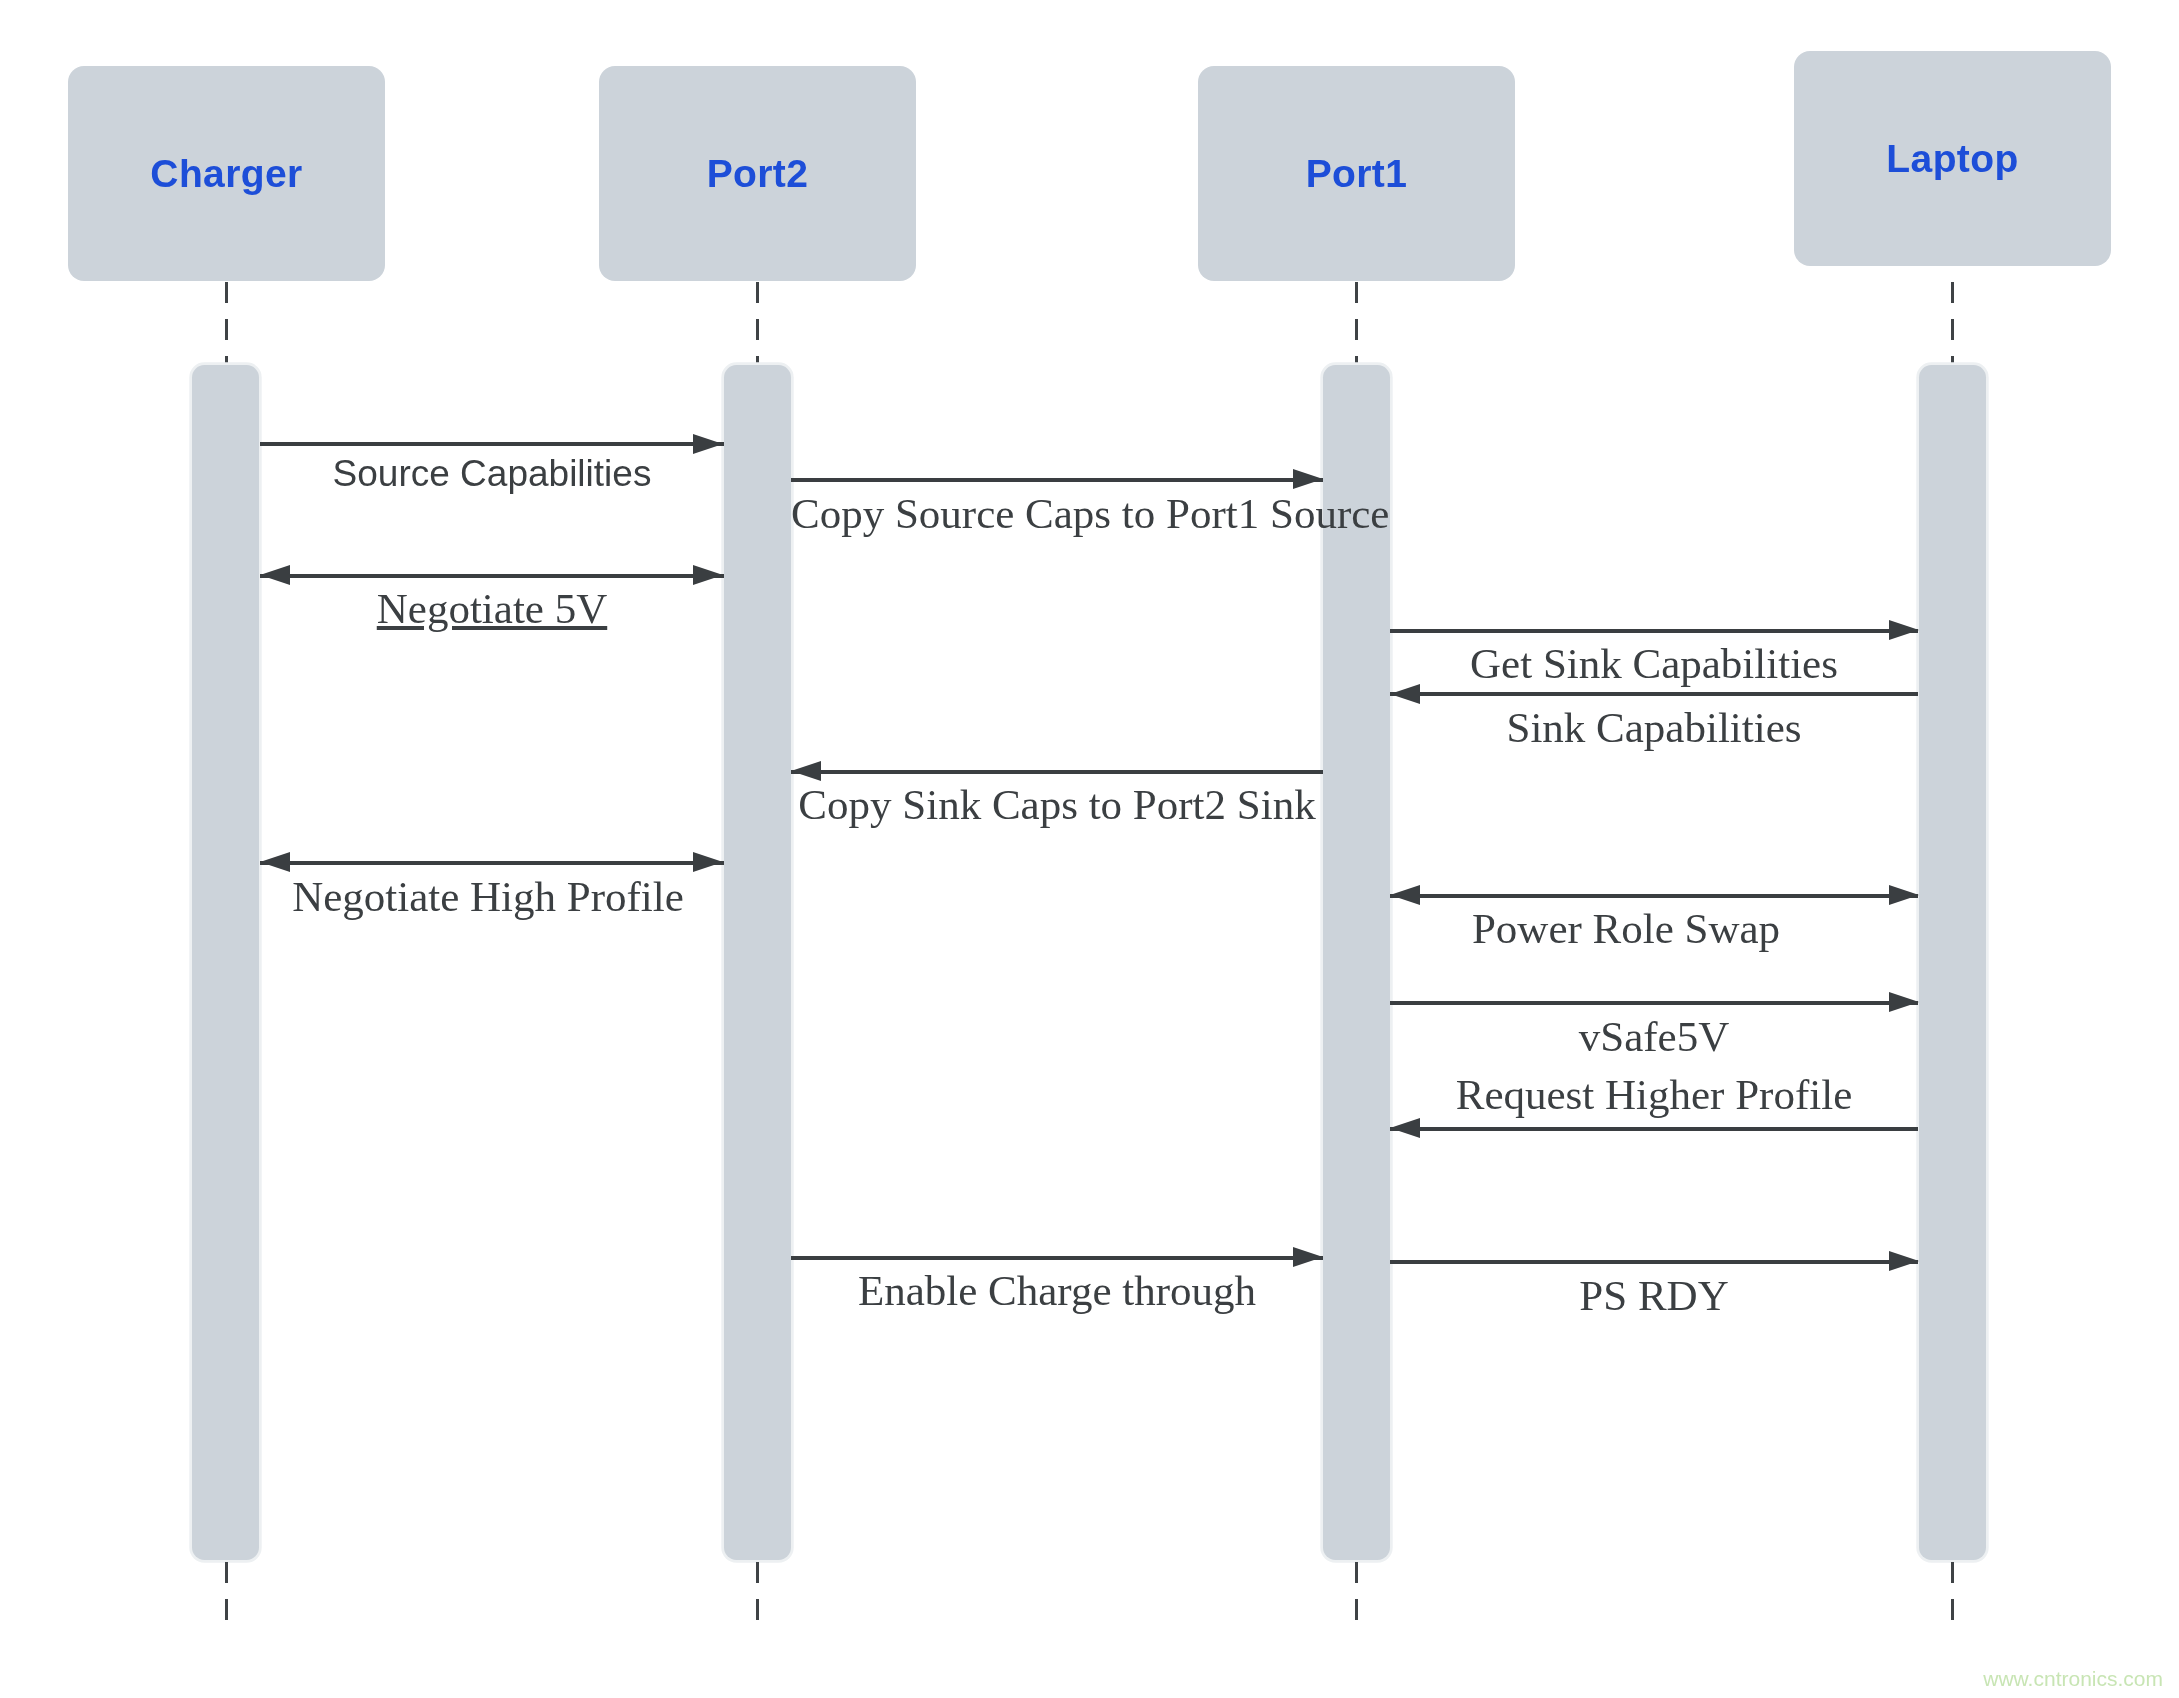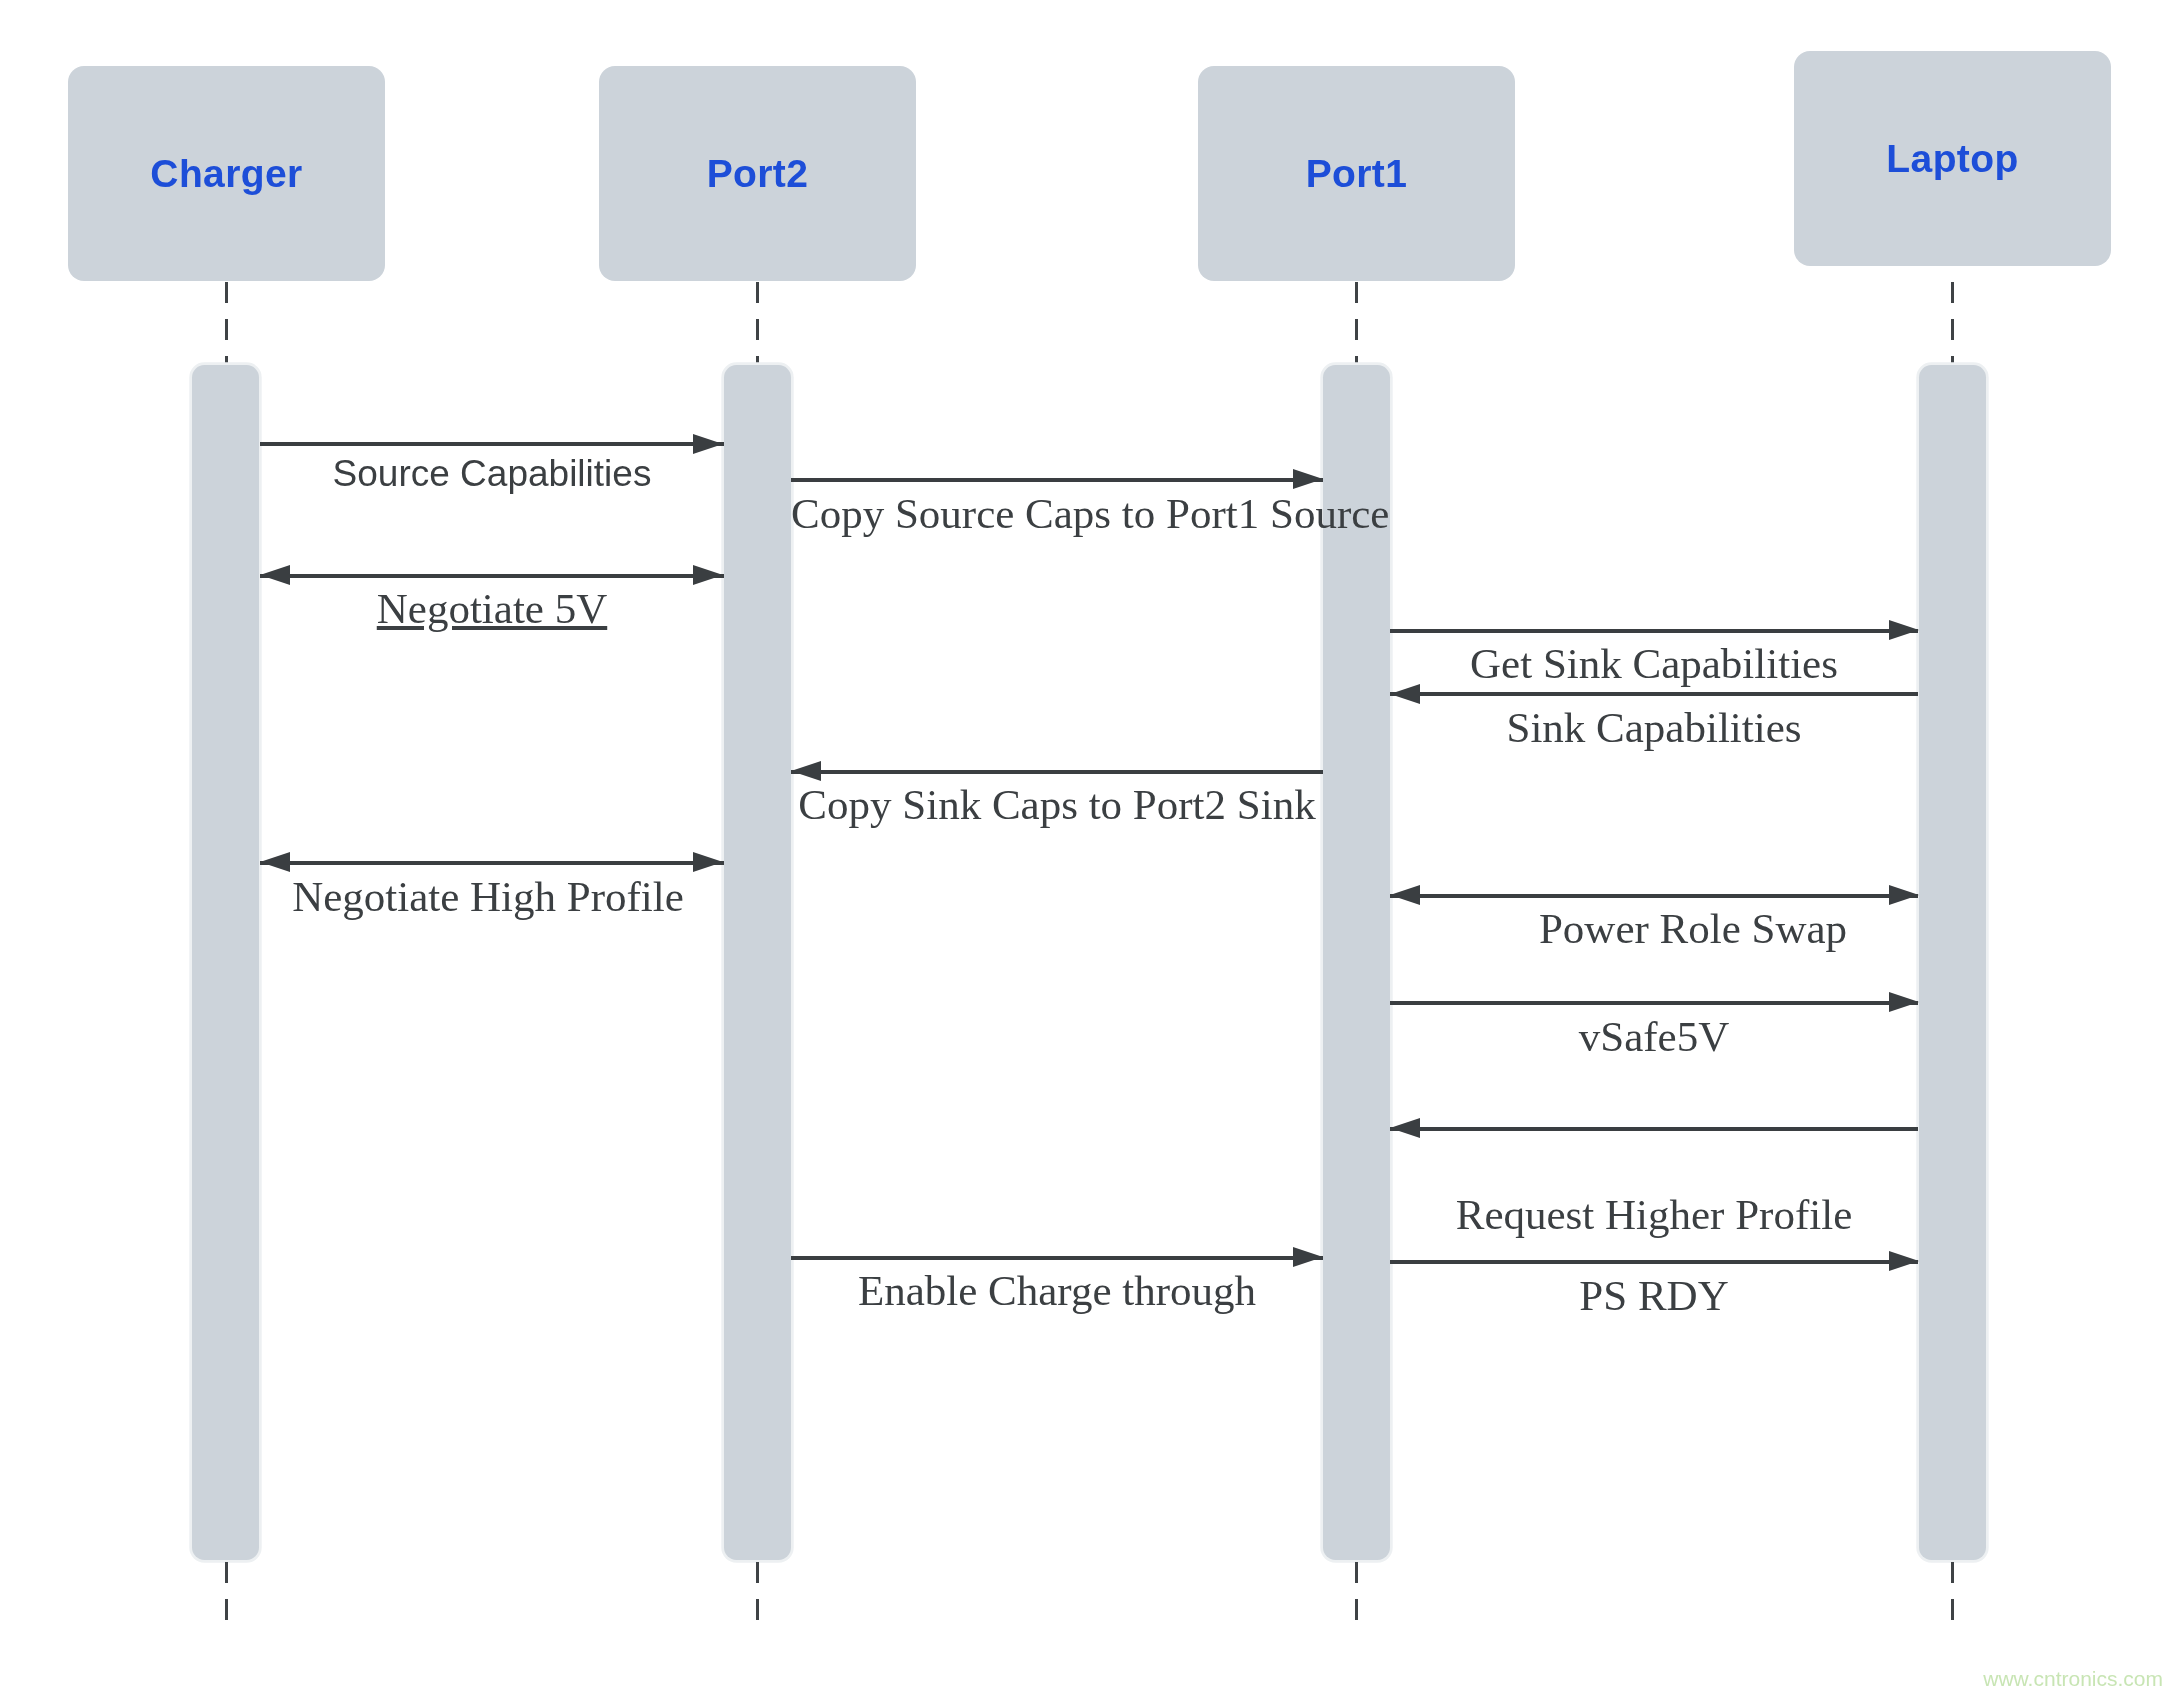--- a/index.html
+++ b/index.html
@@ -137,31 +137,31 @@
       <div class="message">
         <div class="msg-line" style="left: 260px; top: 861px; width: 464px;"></div>
         <div class="arrow-head right" style="left: 693px; top: 852px;"></div>
         <div class="arrow-head left" style="left: 260px; top: 852px;"></div>
         <div class="msg-label" style="left: 260px; width: 456px; top: 872px;">Negotiate High Profile</div>
       </div>
       <div class="message">
         <div class="msg-line" style="left: 1390px; top: 894px; width: 528px;"></div>
         <div class="arrow-head right" style="left: 1889px; top: 885px;"></div>
         <div class="arrow-head left" style="left: 1390px; top: 885px;"></div>
-        <div class="msg-label" style="left: 1465px; width: 456px; top: 904px;">Power Role Swap</div>
+        <div class="msg-label" style="left: 1398px; width: 456px; top: 904px;">Power Role Swap</div>
       </div>
       <div class="message">
         <div class="msg-line" style="left: 1390px; top: 1001px; width: 528px;"></div>
         <div class="arrow-head right" style="left: 1889px; top: 992px;"></div>
         <div class="msg-label" style="left: 1390px; width: 528px; top: 1012px;">vSafe5V</div>
       </div>
       <div class="message">
         <div class="msg-line" style="left: 1390px; top: 1127px; width: 528px;"></div>
         <div class="arrow-head left" style="left: 1390px; top: 1118px;"></div>
-        <div class="msg-label" style="left: 1390px; width: 528px; top: 1190px;">Request Higher Profile</div>
+        <div class="msg-label" style="left: 1390px; width: 528px; top: 1070px;">Request Higher Profile</div>
       </div>
       <div class="message">
         <div class="msg-line" style="left: 791px; top: 1256px; width: 532px;"></div>
         <div class="arrow-head right" style="left: 1293px; top: 1247px;"></div>
         <div class="msg-label" style="left: 791px; width: 532px; top: 1266px;">Enable Charge through</div>
       </div>
       <div class="message">
         <div class="msg-line" style="left: 1390px; top: 1260px; width: 528px;"></div>
         <div class="arrow-head right" style="left: 1889px; top: 1251px;"></div>
         <div class="msg-label" style="left: 1390px; width: 528px; top: 1271px;">PS RDY</div>

